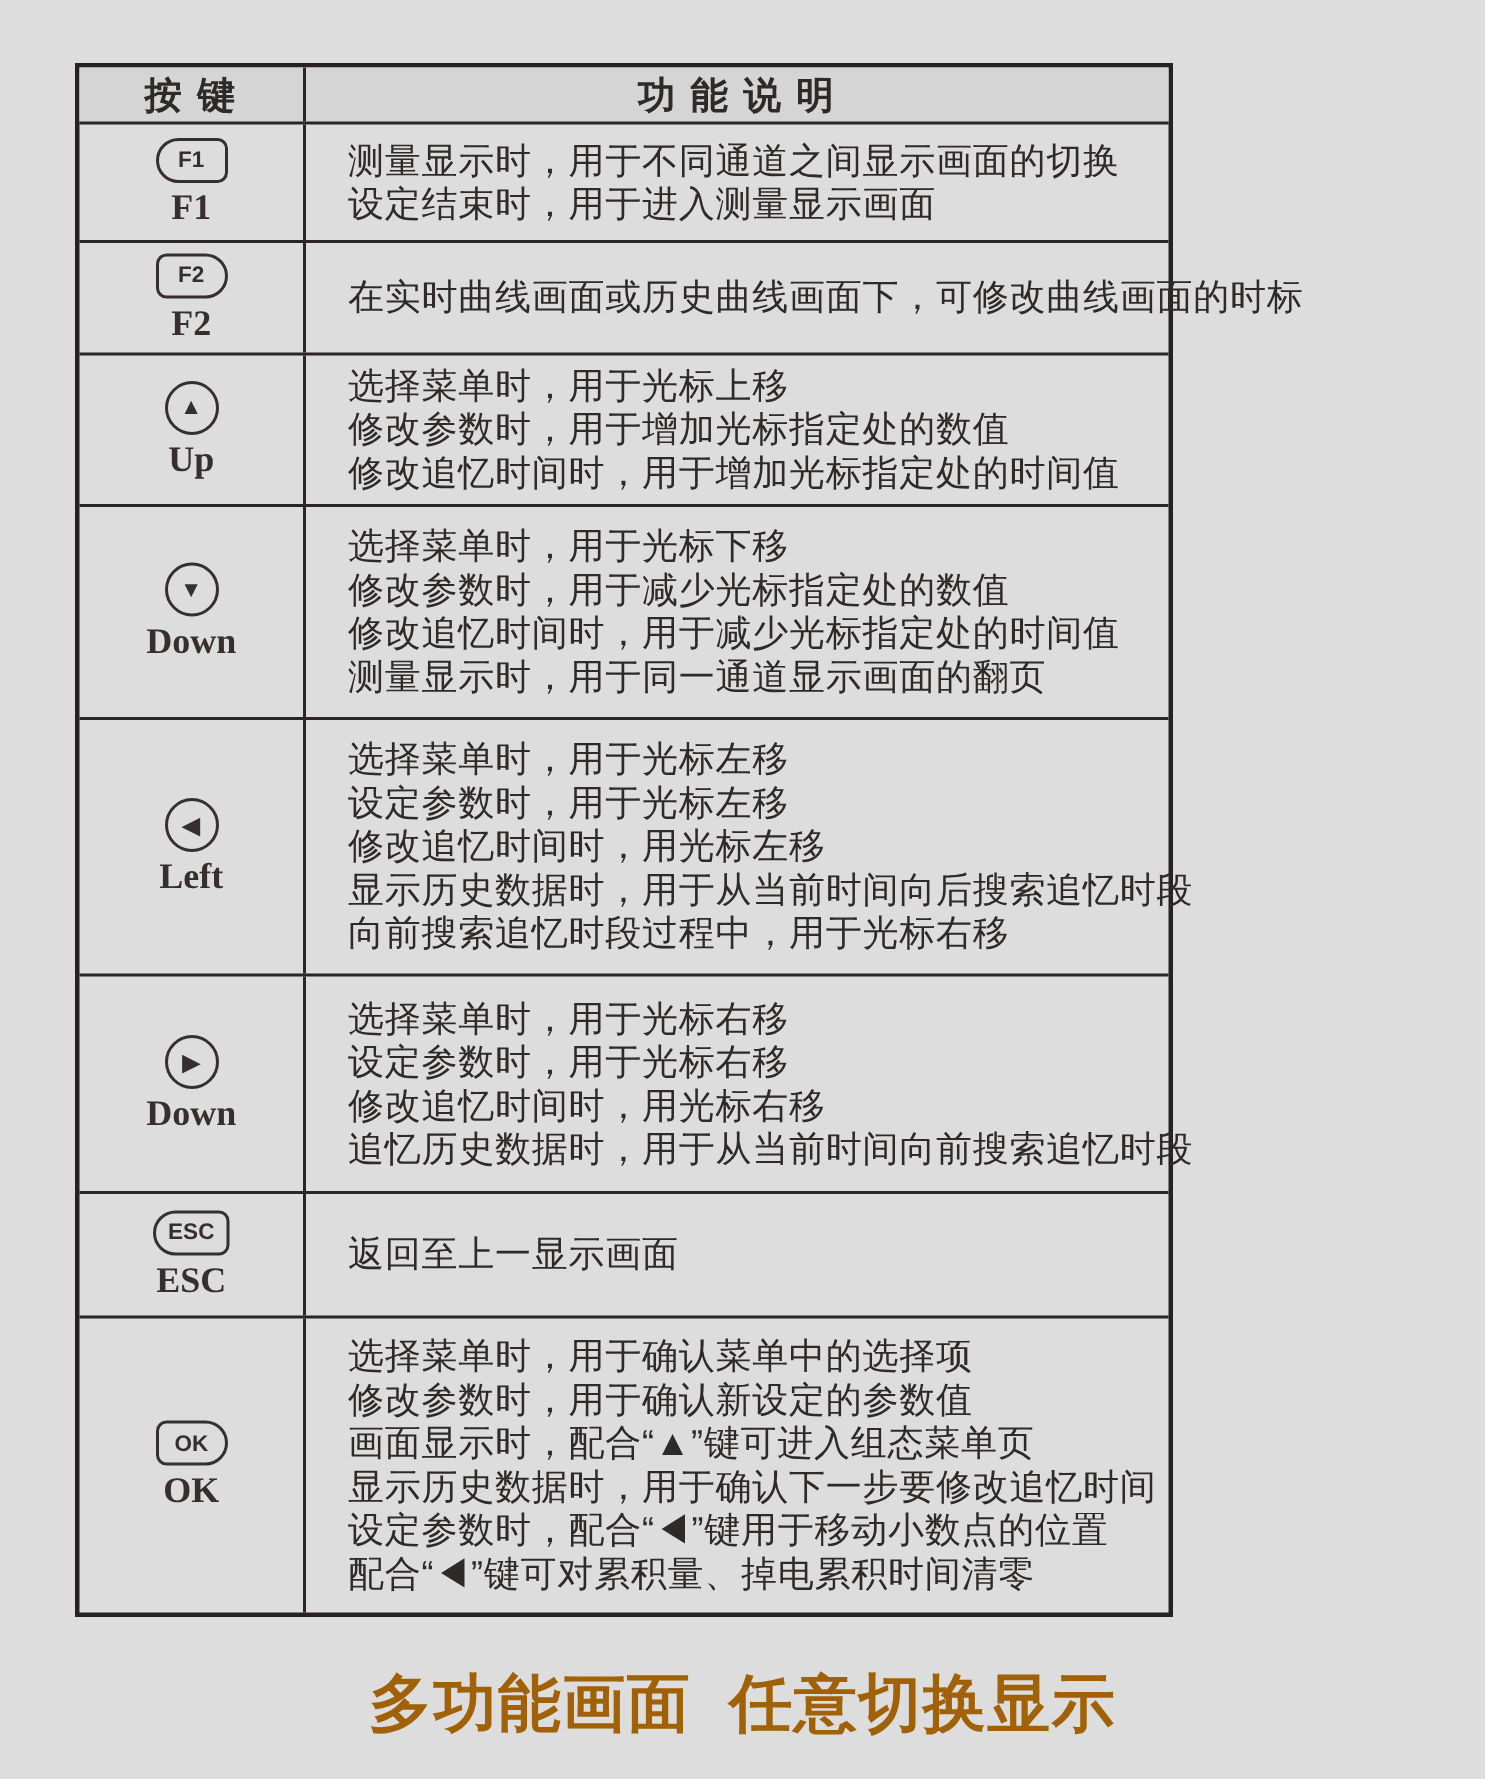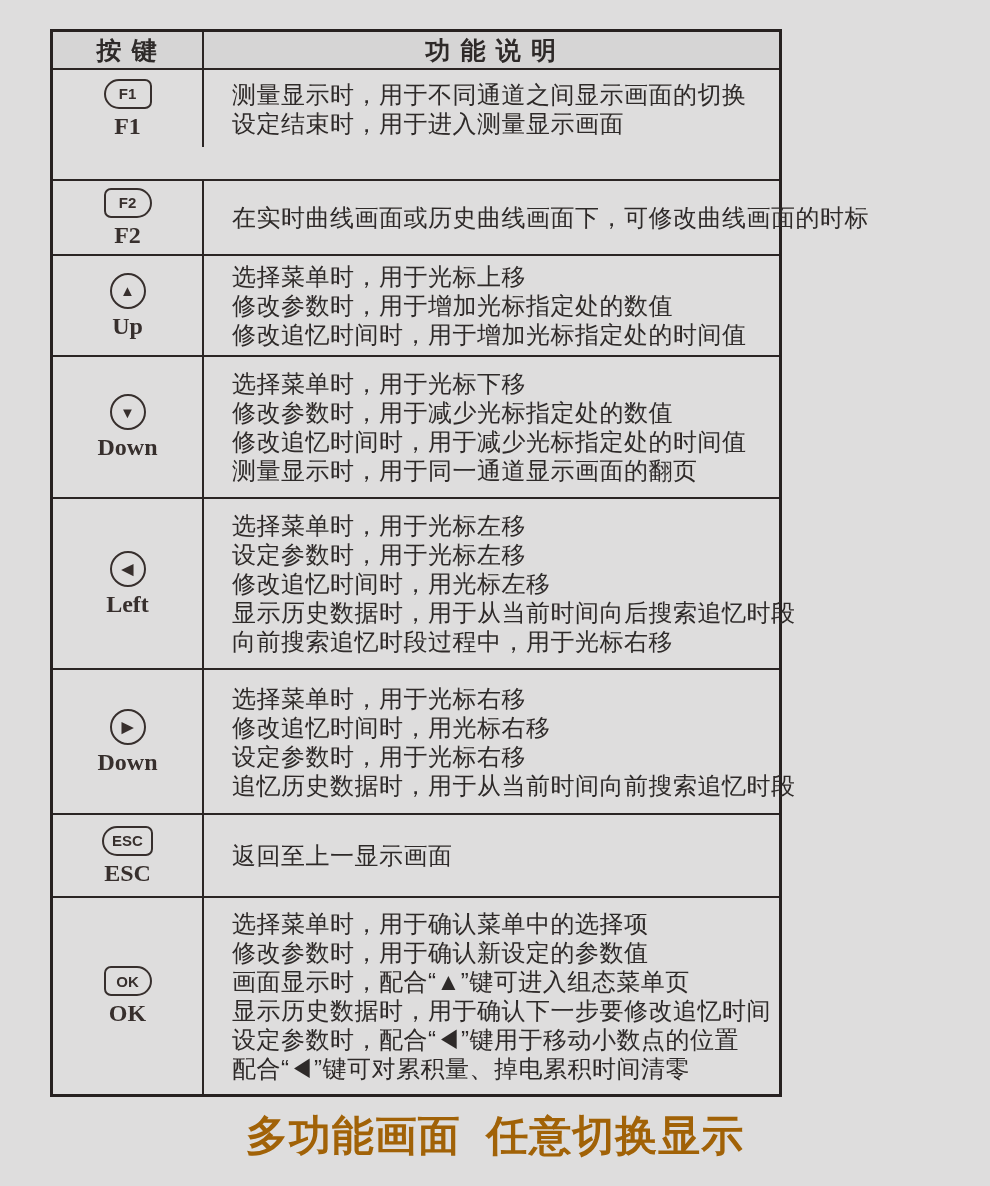--- a/index.html
+++ b/index.html
@@ -12,21 +12,21 @@
   .page{
     position:relative;
     width:990px;
     height:1186px;
     background:#dedddd;
     overflow:hidden;
   }
   .key-table{
     position:absolute;
     left:50px;
-    top:29px;
+    top:42px;
     width:732px;
     border:3px solid #272120;
     box-sizing:border-box;
     background:#dedddd;
   }
   .trow{
     display:flex;
     align-items:stretch;
     box-sizing:border-box;
     border-top:2px solid #2b2524;
@@ -64,21 +64,21 @@
     font-family:"Liberation Serif", serif;
     font-size:25px;
     font-weight:600;
     letter-spacing:2px;
     white-space:pre;
     text-align:center;
   }
   .row-header .fn-cell{align-items:center;padding:0;}
   
   .row-f1{height:79px;}
-  .row-f2{height:75px;margin-top:32px;}
+  .row-f2{height:75px;}
   .row-up{height:101px;}
   .row-down{height:142px;}
   .row-left{height:171px;}
   .row-right{height:145px;}
   .row-esc{height:83px;}
   .row-ok{height:198px;}
   
   .cap{
     display:flex;
     align-items:center;
@@ -202,22 +202,22 @@
       </div>
     </div>
 
     <div class="trow row-right">
       <div class="key-cell">
         <span class="cap cap-circle">▶</span>
         <span class="key-label">Down</span>
       </div>
       <div class="fn-cell">
         <span class="fn-line">选择菜单时，用于光标右移</span>
+        <span class="fn-line">设定参数时，用于光标右移</span>
         <span class="fn-line">修改追忆时间时，用光标右移</span>
-        <span class="fn-line">设定参数时，用于光标右移</span>
         <span class="fn-line">追忆历史数据时，用于从当前时间向前搜索追忆时段</span>
       </div>
     </div>
 
     <div class="trow row-esc">
       <div class="key-cell">
         <span class="cap cap-left-round">ESC</span>
         <span class="key-label">ESC</span>
       </div>
       <div class="fn-cell">

